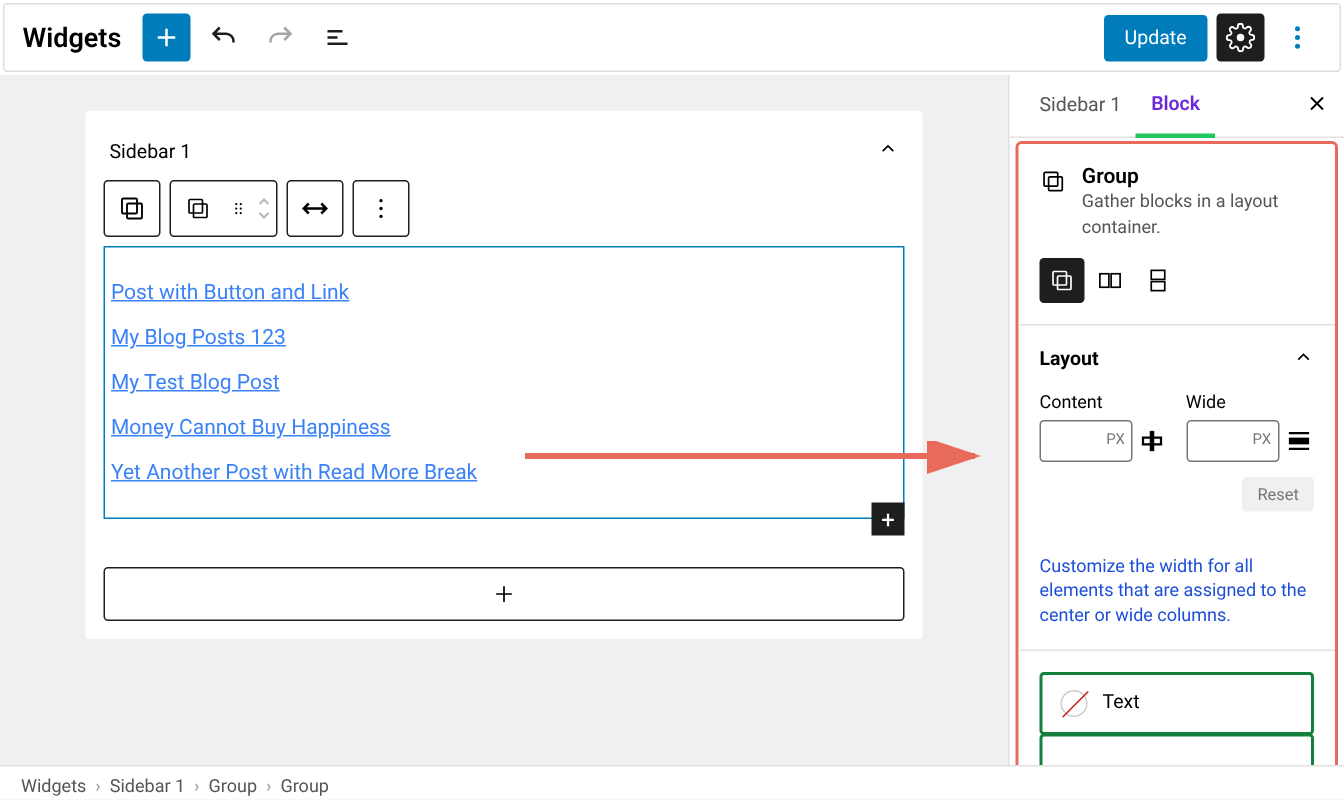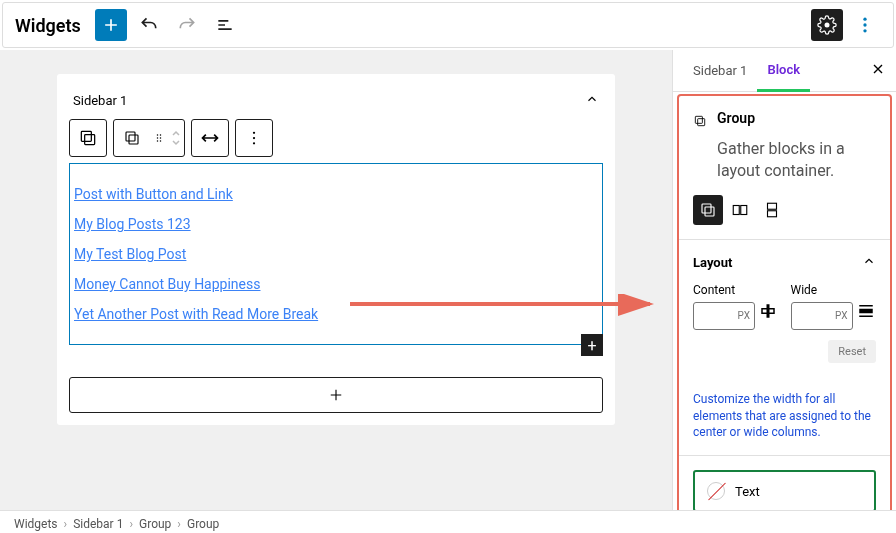--- a/index.html
+++ b/index.html
@@ -28,29 +28,29 @@
 .sidebar{width:224px;border-left:1px solid #e0e0e0;overflow:auto;font-size:13px;position:relative}
 .tabs{display:flex;align-items:center;border-bottom:1px solid #e0e0e0;padding:0 10px;height:42px}
 .tab{padding:0 10px;height:42px;display:flex;align-items:center;color:#555;cursor:pointer}
 .tab.active{color:#6d28d9;font-weight:600;border-bottom:3px solid #22c55e}
 .tab-close{margin-left:auto;cursor:pointer}
 .hl{border:2px solid #e86a5a;border-radius:4px;margin:2px 4px 4px}
 .panel{padding:14px;border-bottom:1px solid #e0e0e0}
 .blk-head{display:flex;gap:10px;margin-bottom:6px}
 .blk-ic{width:22px;height:22px}
 .blk-title{font-weight:600;font-size:14px}
-.blk-desc{font-size:16px;color:#555;margin-top:12px;line-height:1.4}
+.blk-desc{font-size:12px;color:#555;margin-top:0;line-height:1.4}
 .variants{display:flex;gap:2px;margin-top:12px}
 .variant{width:30px;height:30px;display:flex;align-items:center;justify-content:center;border-radius:3px}
 .variant.sel{background:#1e1e1e;color:#fff}
 .panel-head{display:flex;justify-content:space-between;align-items:center;font-weight:700;margin-bottom:12px}
 .layout-row{display:flex;gap:12px}
 .layout-col{flex:1}
 .layout-col label{font-size:12px;display:block;margin-bottom:5px}
-.lc-row{display:flex;gap:4px;}
+.lc-row{display:flex;gap:4px;align-items:center}
 .in{width:62px;height:28px;border:1px solid #757575;border-radius:3px;padding:0 4px;font-size:10px;text-align:right;color:#999}
 .align-btn{width:18px;height:18px}
 .reset{margin-left:auto;margin-top:10px;background:#f0f0f0;border:none;padding:5px 10px;font-size:11px;border-radius:3px;color:#777}
 .note{font-size:12px;color:#1d4ed8;line-height:1.4;margin-top:28px}
 .color-item{border:2px solid #15803d;border-radius:3px;padding:10px 12px;display:flex;align-items:center;gap:10px;margin-bottom:-1px}
 .swatch{width:18px;height:18px;border-radius:50%;border:1px solid #ccc;position:relative}
 .swatch:after{content:"";position:absolute;width:24px;height:1px;background:#cc1818;transform:rotate(-45deg);top:8px;left:-3px}
 .breadcrumb{height:26px;border-top:1px solid #e0e0e0;display:flex;align-items:center;padding:0 14px;font-size:12px;gap:6px;color:#555}
 .bc-sep{color:#999}
 .arrow{position:absolute;left:350px;top:294px;pointer-events:none}
@@ -76,20 +76,21 @@
           <path d="M15 14l5-5-5-5M20 9H10a6 6 0 00-6 6v1"></path>
         </svg>
       </div>
     <div class="icon-btn">
         <svg viewBox="0 0 24 24" fill="none" stroke="currentColor" stroke-width="2">
           <path d="M4 7h12M4 12h8M4 17h16"></path>
         </svg>
       </div>
   </div>
   <div class="topbar-right">
+    <button class="btn-primary">Update</button>
     <div class="icon-btn dark">
         <svg viewBox="0 0 24 24" fill="currentColor">
           <circle cx="12" cy="12" r="3"></circle>
           <path d="M19.4 15a1.7 1.7 0 00.3 1.8l.1.1a2 2 0 11-2.8 2.8l-.1-.1a1.7 1.7 0 00-1.8-.3 1.7 1.7 0 00-1 1.5V21a2 2 0 11-4 0v-.1a1.7 1.7 0 00-1-1.5 1.7 1.7 0 00-1.8.3l-.1.1a2 2 0 11-2.8-2.8l.1-.1a1.7 1.7 0 00.3-1.8 1.7 1.7 0 00-1.5-1H3a2 2 0 110-4h.1a1.7 1.7 0 001.5-1 1.7 1.7 0 00-.3-1.8l-.1-.1a2 2 0 112.8-2.8l.1.1a1.7 1.7 0 001.8.3 1.7 1.7 0 001-1.5V3a2 2 0 114 0v.1a1.7 1.7 0 001 1.5 1.7 1.7 0 001.8-.3l.1-.1a2 2 0 112.8 2.8l-.1.1a1.7 1.7 0 00-.3 1.8 1.7 1.7 0 001.5 1H21a2 2 0 110 4h-.1a1.7 1.7 0 00-1.5 1z" fill="none" stroke="currentColor" stroke-width="1.5"></path>
         </svg>
       </div>
     <div class="icon-btn">
         <svg viewBox="0 0 24 24" fill="#007cba">
           <circle cx="12" cy="5" r="2"></circle>
           <circle cx="12" cy="12" r="2"></circle>

